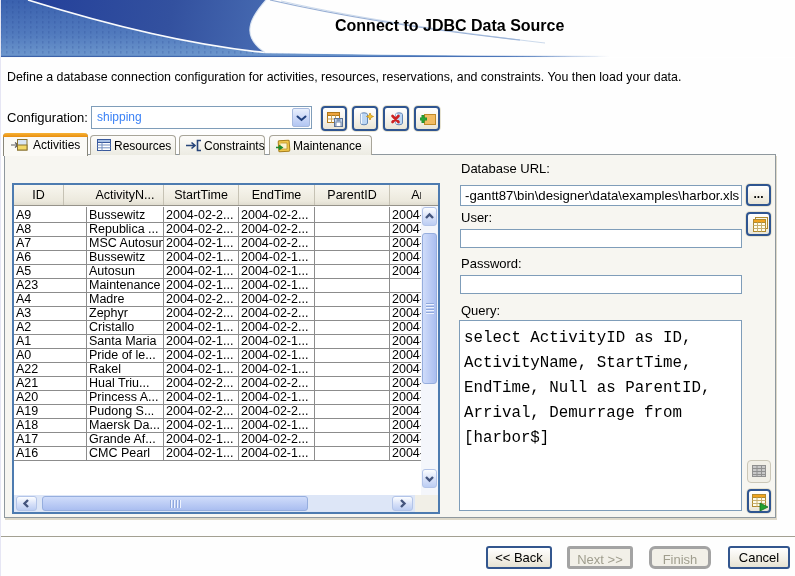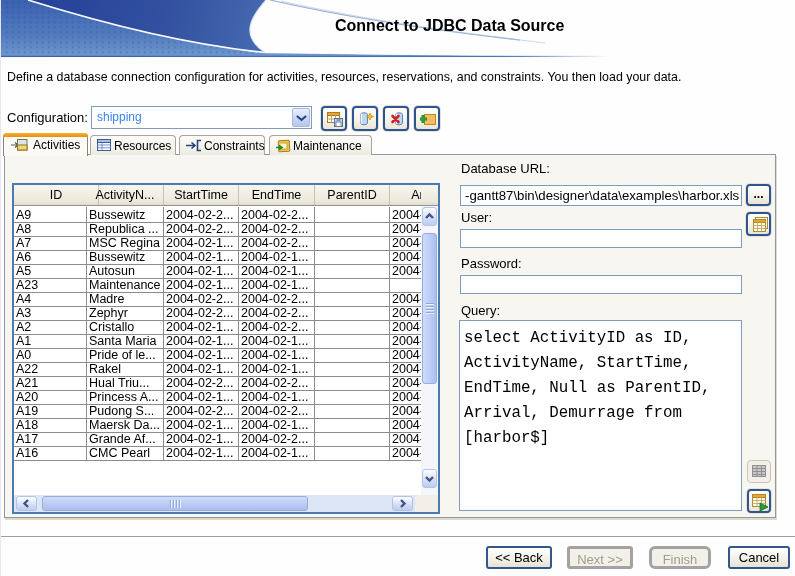--- a/index.html
+++ b/index.html
@@ -65,21 +65,21 @@
   .trow { position:relative; width:560px; height:14px; }
   .tcell { position:absolute; top:0; height:16px; line-height:13px; padding-top:2px; font-size:12.5px;
     color:#000; padding-left:2px; border-right:1px solid #8c8c8c; border-bottom:1px solid #8c8c8c;
     overflow:hidden; white-space:nowrap; }
   .c0 { left:0;   width:73px; }
   .c1 { left:73px;  width:77px; }
   .c2 { left:150px; width:75px; }
   .c3 { left:225px; width:76px; }
   .c4 { left:301px; width:75px; }
   .c5 { left:376px; width:78px; }
-  .hc0 { left:0;   width:85px; }
+  .hc0 { left:0;   width:50px; }
   .hc1 { left:73px;  width:77px; }
   .hc2 { left:150px; width:75px; }
   .hc3 { left:225px; width:76px; }
   .hc4 { left:301px; width:75px; }
   .hc5 { left:376px; width:78px; border-right:none; }
 
   
   #vsb { position:absolute; left:407px; top:21px; width:17px; height:289px; background:#f4f6fb; }
   #hsb { position:absolute; left:0; top:310px; width:401px; height:17px; background:#dde6f7; }
   #sb-corner { position:absolute; left:401px; top:310px; width:23px; height:17px; background:#f1efe7; }
@@ -304,21 +304,21 @@
         <div class="trow">
           <div class="tcell c0">A8</div>
           <div class="tcell c1">Republica ...</div>
           <div class="tcell c2">2004-02-2...</div>
           <div class="tcell c3">2004-02-2...</div>
           <div class="tcell c4"></div>
           <div class="tcell c5">2004-02-...</div>
         </div>
         <div class="trow">
           <div class="tcell c0">A7</div>
-          <div class="tcell c1">MSC Regina</div>
+          <div class="tcell c1">MSC Autosun</div>
           <div class="tcell c2">2004-02-1...</div>
           <div class="tcell c3">2004-02-2...</div>
           <div class="tcell c4"></div>
           <div class="tcell c5">2004-02-...</div>
         </div>
         <div class="trow">
           <div class="tcell c0">A6</div>
           <div class="tcell c1">Bussewitz</div>
           <div class="tcell c2">2004-02-1...</div>
           <div class="tcell c3">2004-02-1...</div>

